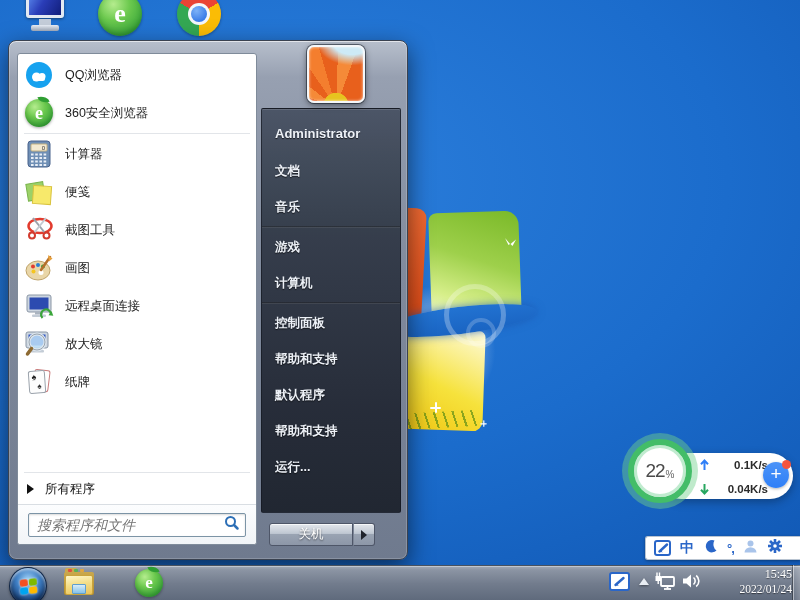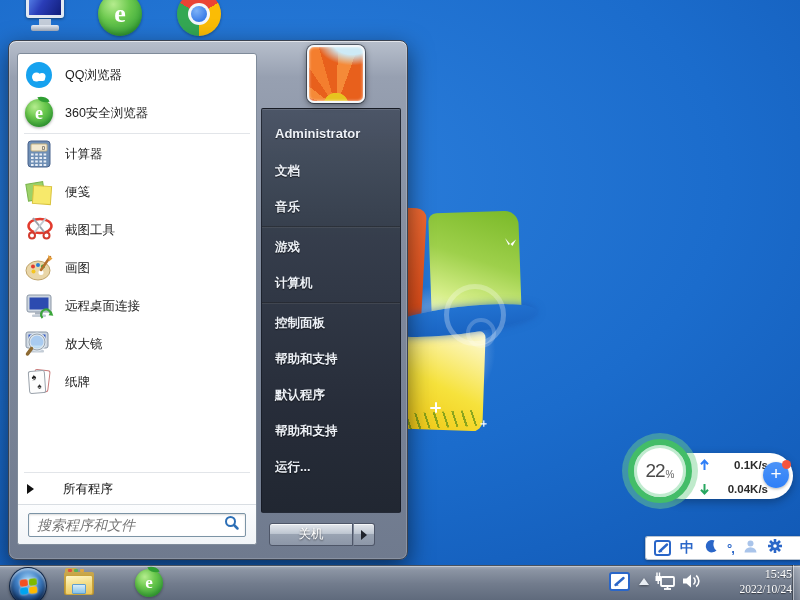--- a/index.html
+++ b/index.html
@@ -61,21 +61,21 @@
     box-shadow:0 8px 24px rgba(0,0,0,.55), inset 0 1px 0 rgba(255,255,255,.5), inset 0 0 0 1px rgba(255,255,255,.18); }
 
   .left-panel { position:absolute; left:8px; top:12px; width:240px; height:492px; background:#fff;
     border:1px solid #7f8b9a; border-radius:3px; display:flex; flex-direction:column; padding-top:2px; }
   .lrow { display:flex; align-items:center; height:38px; padding:0 8px 0 6px; gap:11px; }
   .lrow .lbl { font-size:12.5px; color:#1d1d1d; white-space:nowrap; }
   .ic { width:30px; height:30px; position:relative; flex:none; }
   .sub-arrow { margin-left:auto; width:0; height:0; border-left:5px solid #2b2b2b; border-top:4px solid transparent; border-bottom:4px solid transparent; }
   .lsep { height:1px; background:#e2e5e9; margin:1px 6px; }
   .lspacer { flex:1; }
-  .all-programs { display:flex; align-items:center; height:30px; padding-left:9px; gap:29px; }
+  .all-programs { display:flex; align-items:center; height:30px; padding-left:9px; gap:11px; }
   .ap-arrow { width:0; height:0; border-left:7px solid #111; border-top:5px solid transparent; border-bottom:5px solid transparent; }
   .ap-label { font-size:12.5px; color:#111; }
   .search-wrap { height:40px; border-top:1px solid #d9dee3; display:flex; align-items:center; justify-content:center;
     background:linear-gradient(#fcfdfe,#f1f4f7); border-radius:0 0 3px 3px; }
   .search-box { width:218px; height:24px; border:1px solid #7c94a6; border-radius:2px; background:#fff;
     display:flex; align-items:center; padding:0 5px 0 8px; box-shadow:inset 0 1px 2px rgba(0,0,0,.15); }
   .search-box input { border:0; outline:0; flex:1; font-style:italic; font-size:14px; color:#444; background:transparent; font-family:inherit; }
 
   .right-panel { position:absolute; left:252px; top:67px; width:140px; height:405px; overflow:hidden;
     background:linear-gradient(180deg, rgba(73,83,100,.97) 0%, rgba(52,60,74,.97) 30%, rgba(36,42,54,.97) 75%, rgba(30,36,46,.97) 100%);
@@ -475,17 +475,17 @@
   </div>
   <div class="tray-vol">
     <svg width="21" height="18">
         <path d="M2 6.5 h3.5 L10 2.5 v13 L5.5 11.5 H2z" fill="#fff"></path>
         <path d="M12.5 5.5 a4.5 4.5 0 0 1 0 7" stroke="#fff" stroke-width="1.6" fill="none"></path>
         <path d="M15.2 3.5 a7 7 0 0 1 0 11" stroke="#fff" stroke-width="1.6" fill="none"></path>
       </svg>
   </div>
   <div id="clock">
     <div class="time">15:45</div>
-    <div class="date">2022/10/24</div>
+    <div class="date">2022/01/24</div>
   </div>
   <div class="show-desktop"></div>
 
 </div>
 
 </body></html>

